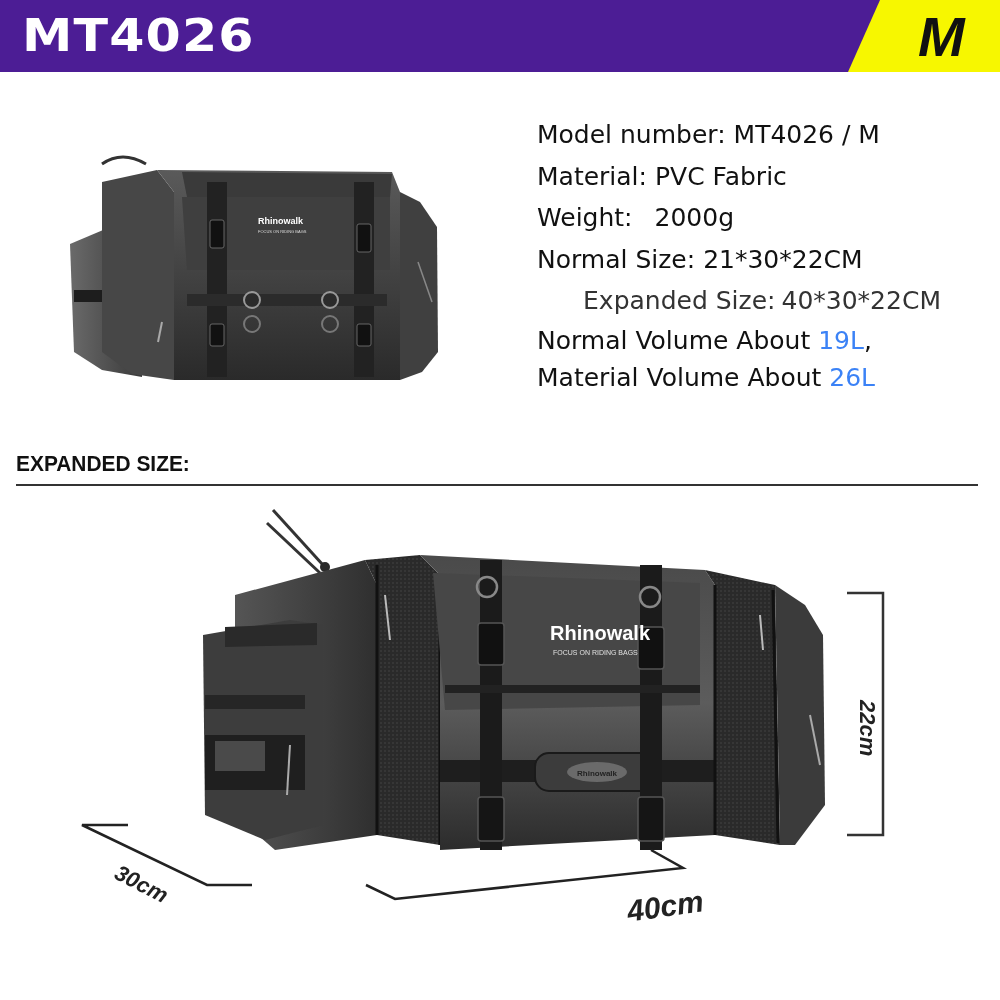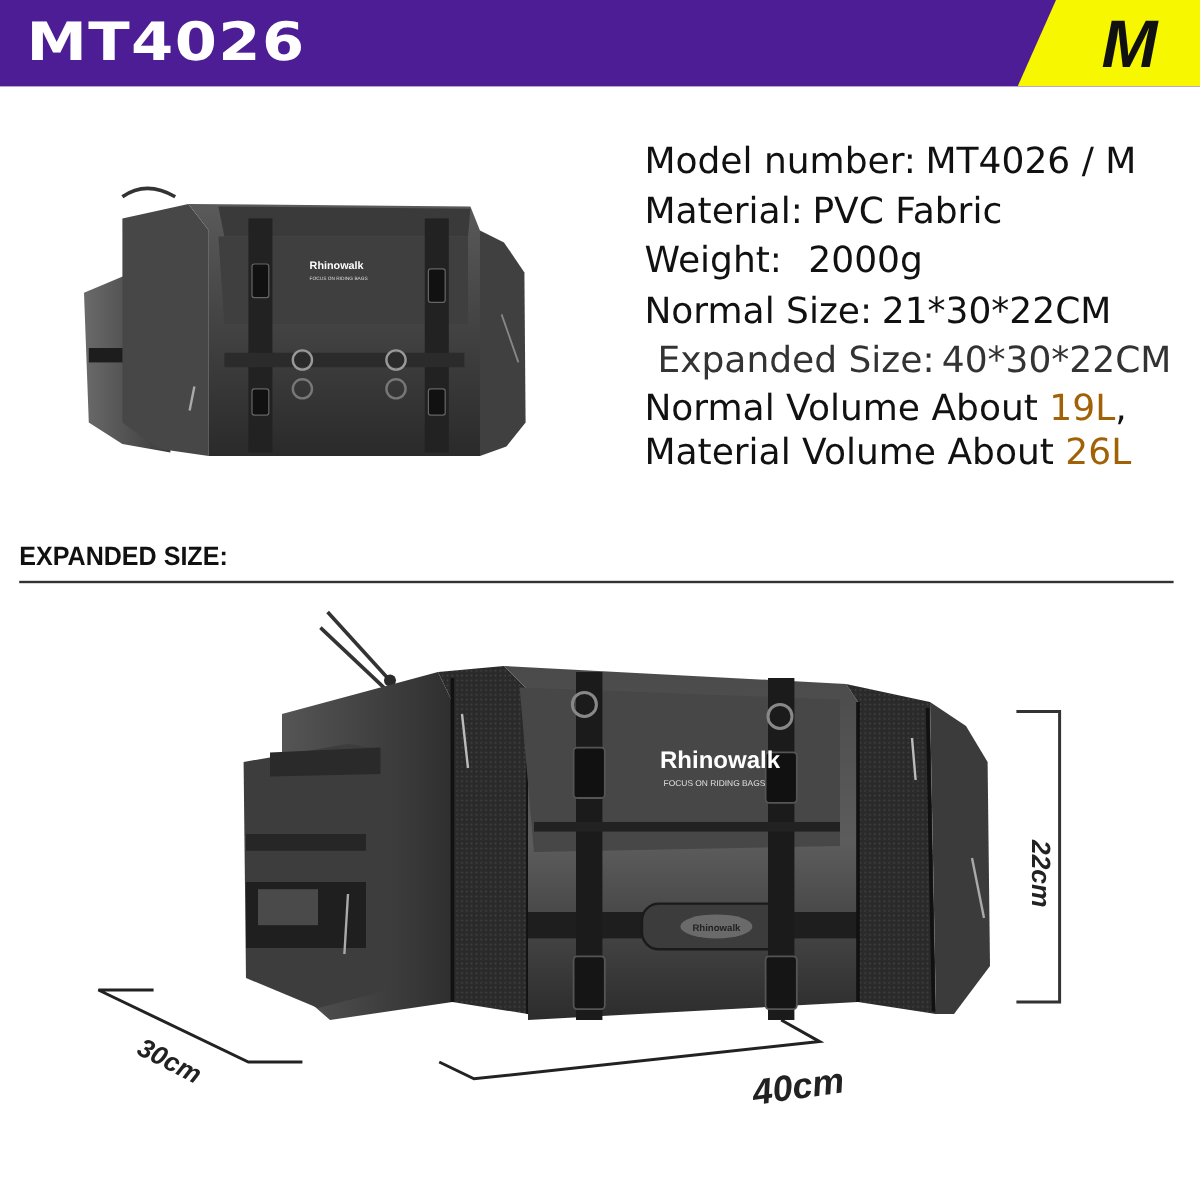--- a/index.html
+++ b/index.html
@@ -24,28 +24,28 @@
     }
     .size-tag-label {
       position: absolute; left: 70px; top: 4px;
       font-family: "Liberation Sans", sans-serif; font-weight: bold; font-style: italic;
       font-size: 56px; color: #111111;
     }
 
     
     .specs {
       position: absolute; left: 537px; top: 114px; width: 450px;
-      font-family: "DejaVu Sans", sans-serif; font-size: 30px; line-height: 41.5px;
+      font-family: "DejaVu Sans", sans-serif; font-size: 25px; line-height: 41.5px;
       color: #111111;
     }
     .spec-row { white-space: nowrap; }
     .spec-row.dim { color: #333333; text-align: center; }
     .spec-row .value { margin-left: 8px; }
     .vol-row { line-height: 37px; }
-    .red { color: #a16207; }
+    .red { color: #3b82f6; }
 
     
     .bag-small {
       position: absolute; left: 62px; top: 152px; width: 380px; height: 232px;
     }
 
     
     .section-title {
       position: absolute; left: 16px; top: 451px;
       font-family: "Liberation Sans", sans-serif; font-weight: bold; font-size: 22px;

